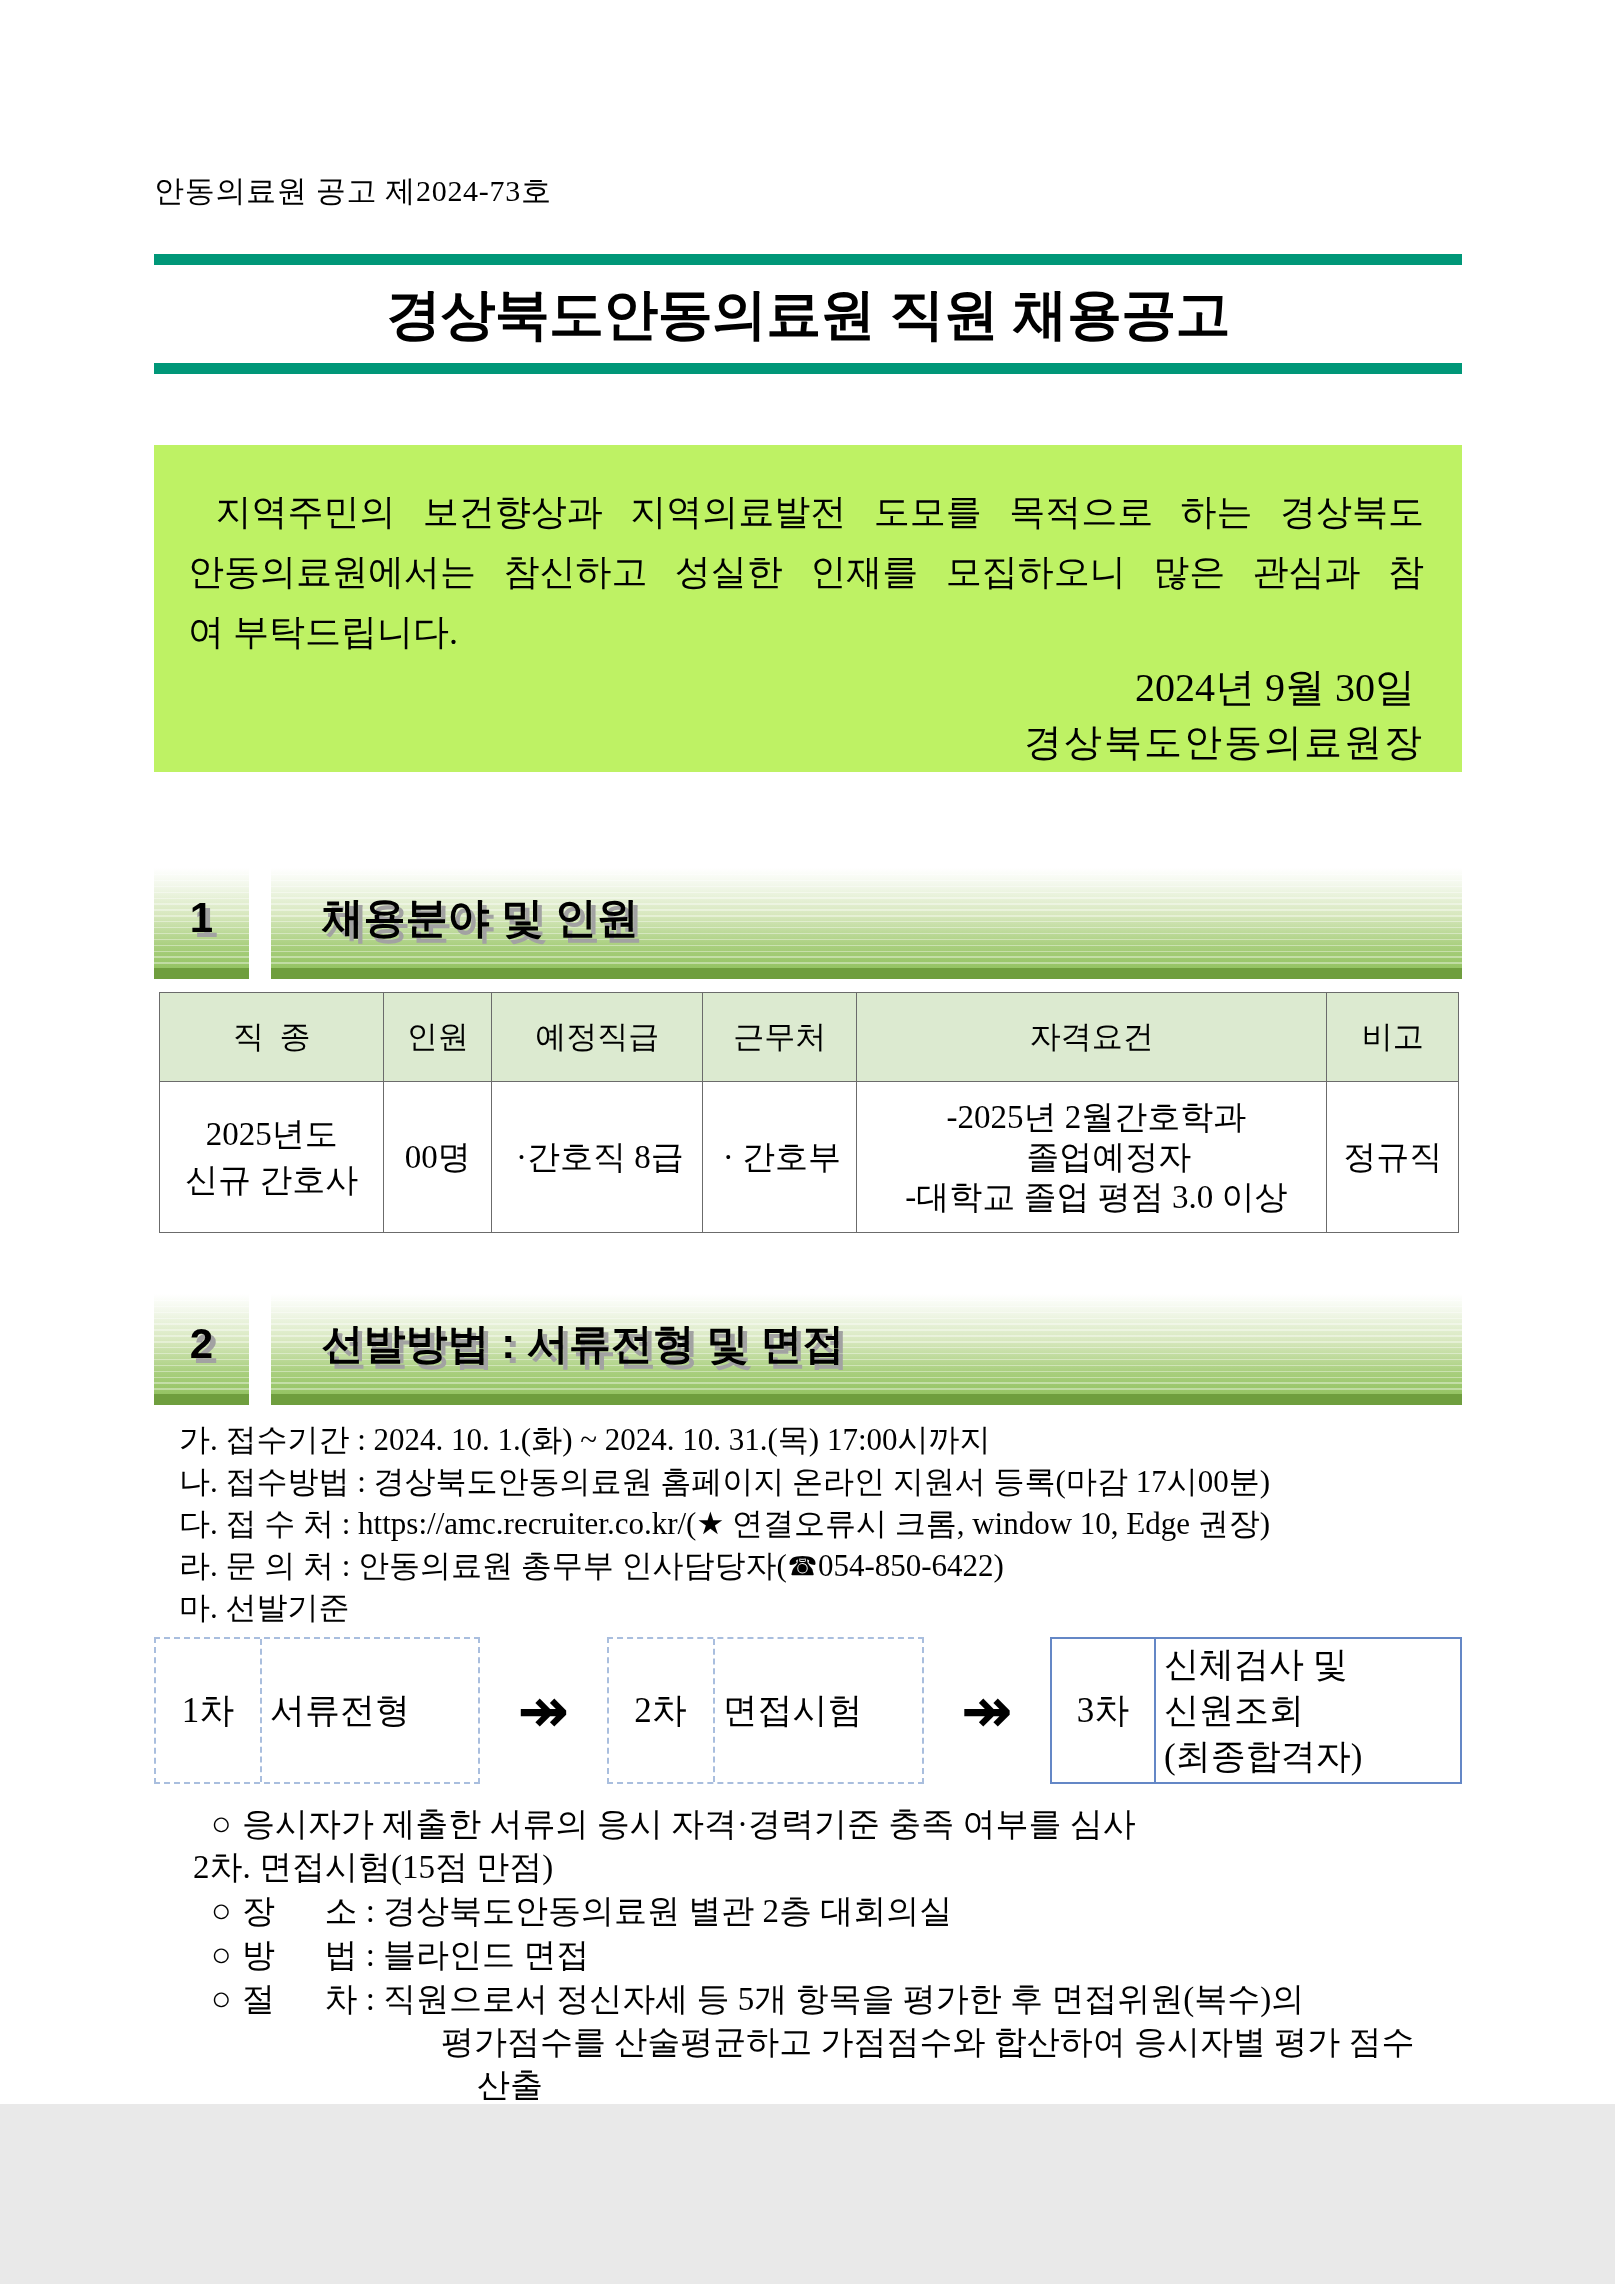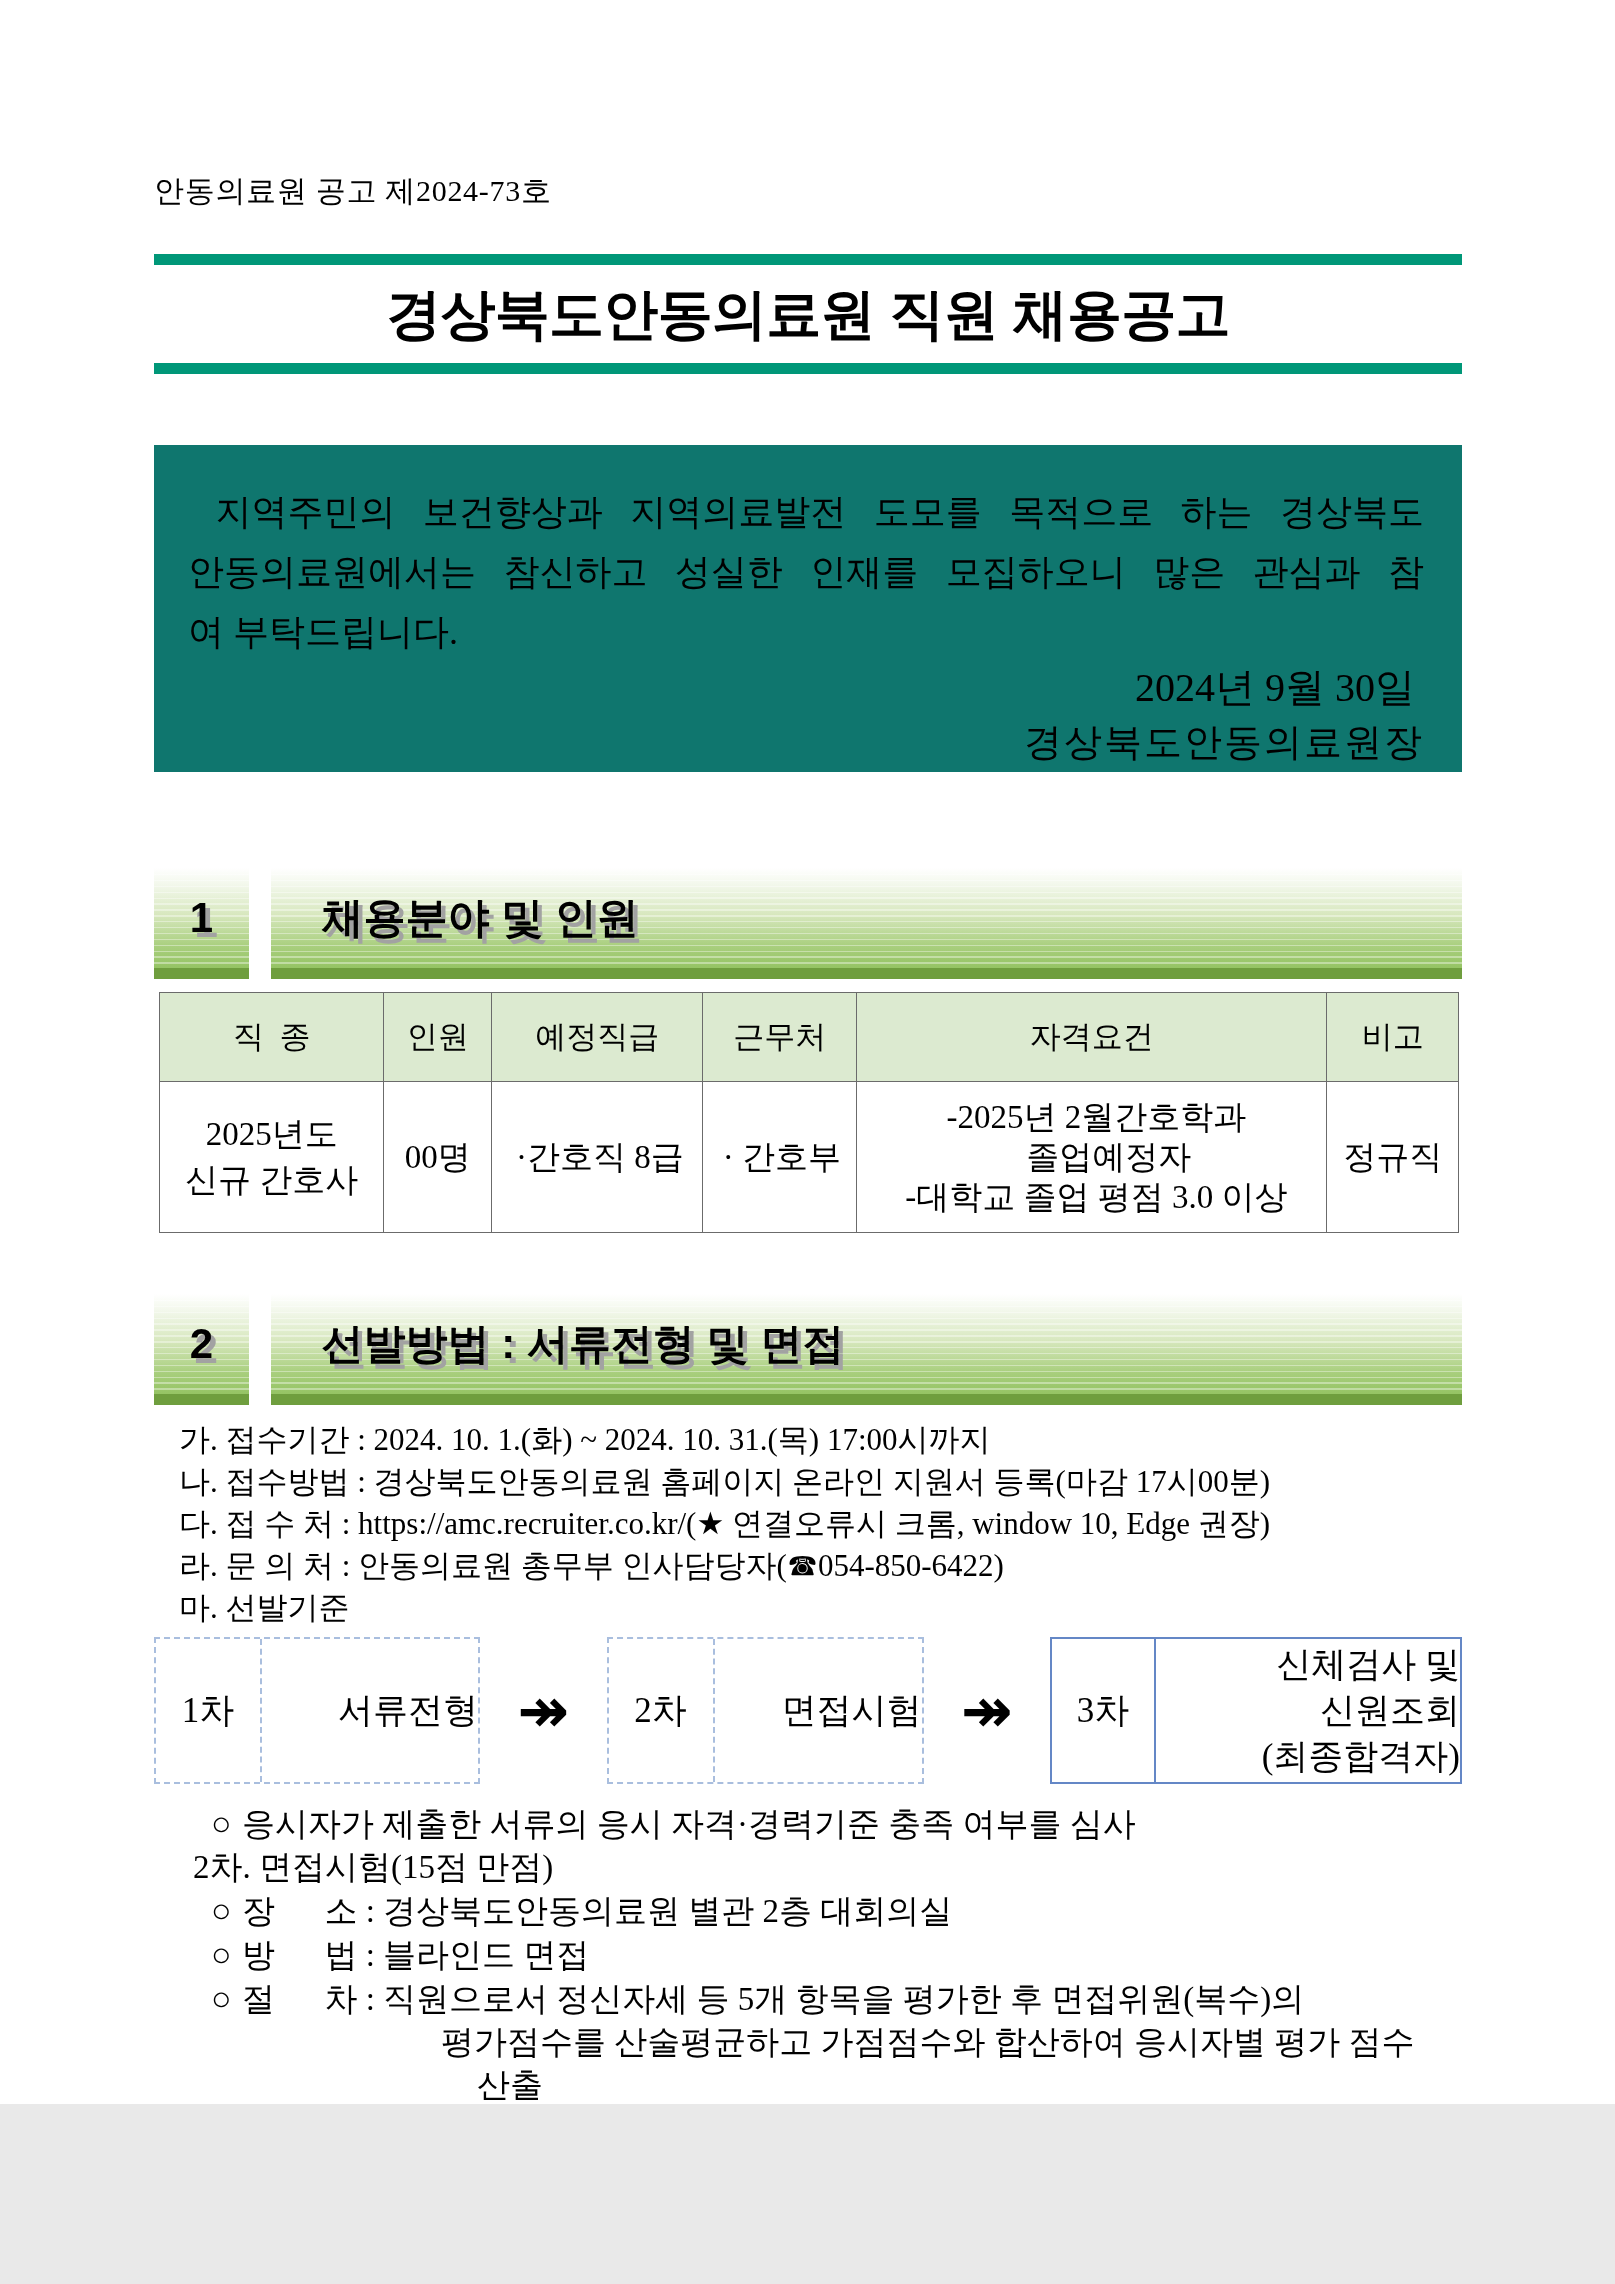--- a/index.html
+++ b/index.html
@@ -24,21 +24,21 @@
   .bar-top{margin-top:44px;}
   .doc-title{
     height:98px;line-height:98px;text-align:center;
     font-family:"Liberation Sans","DejaVu Sans",sans-serif;
     font-weight:bold;font-size:55px;letter-spacing:-0.7px;
   }
 
   
   .intro-box{
     margin-top:71px;height:327px;box-sizing:border-box;
-    background:#0f766e;
+    background:#bef264;
     padding:37px 38px 0 34px;
   }
   .intro-line{
     font-size:36px;line-height:60px;white-space:pre-wrap;
   }
   .intro-line.justify{text-align:justify;text-align-last:justify;}
   .intro-date{
     font-size:40px;line-height:52px;text-align:right;padding-right:9px;
     white-space:pre-wrap;
   }
@@ -100,21 +100,21 @@
   .fbox2{width:317px;}
   .fbox3{width:412px;}
   .fstage{
     display:flex;align-items:center;justify-content:center;
     font-size:35px;
   }
   .fbox.dashed .fstage{width:104px;border-right:2px dashed #a9bede;}
   .fbox.solid .fstage{width:102px;border-right:2px solid #6487c6;}
   .flabel{
     flex:1;display:flex;flex-direction:column;
-    align-items:flex-end;justify-content:center;font-size:35px;
+    align-items:flex-start;justify-content:center;font-size:35px;margin-left:8px;
   }
   .flabel .fl{line-height:46px;text-align:center;}
   .farrow{
     flex:1;display:flex;align-items:center;justify-content:center;
     font-family:"DejaVu Sans",sans-serif;font-weight:bold;font-size:62px;
   }
 
   
   .details{margin-top:18px;}
   .dline{font-size:33px;line-height:43px;white-space:pre-wrap;}

